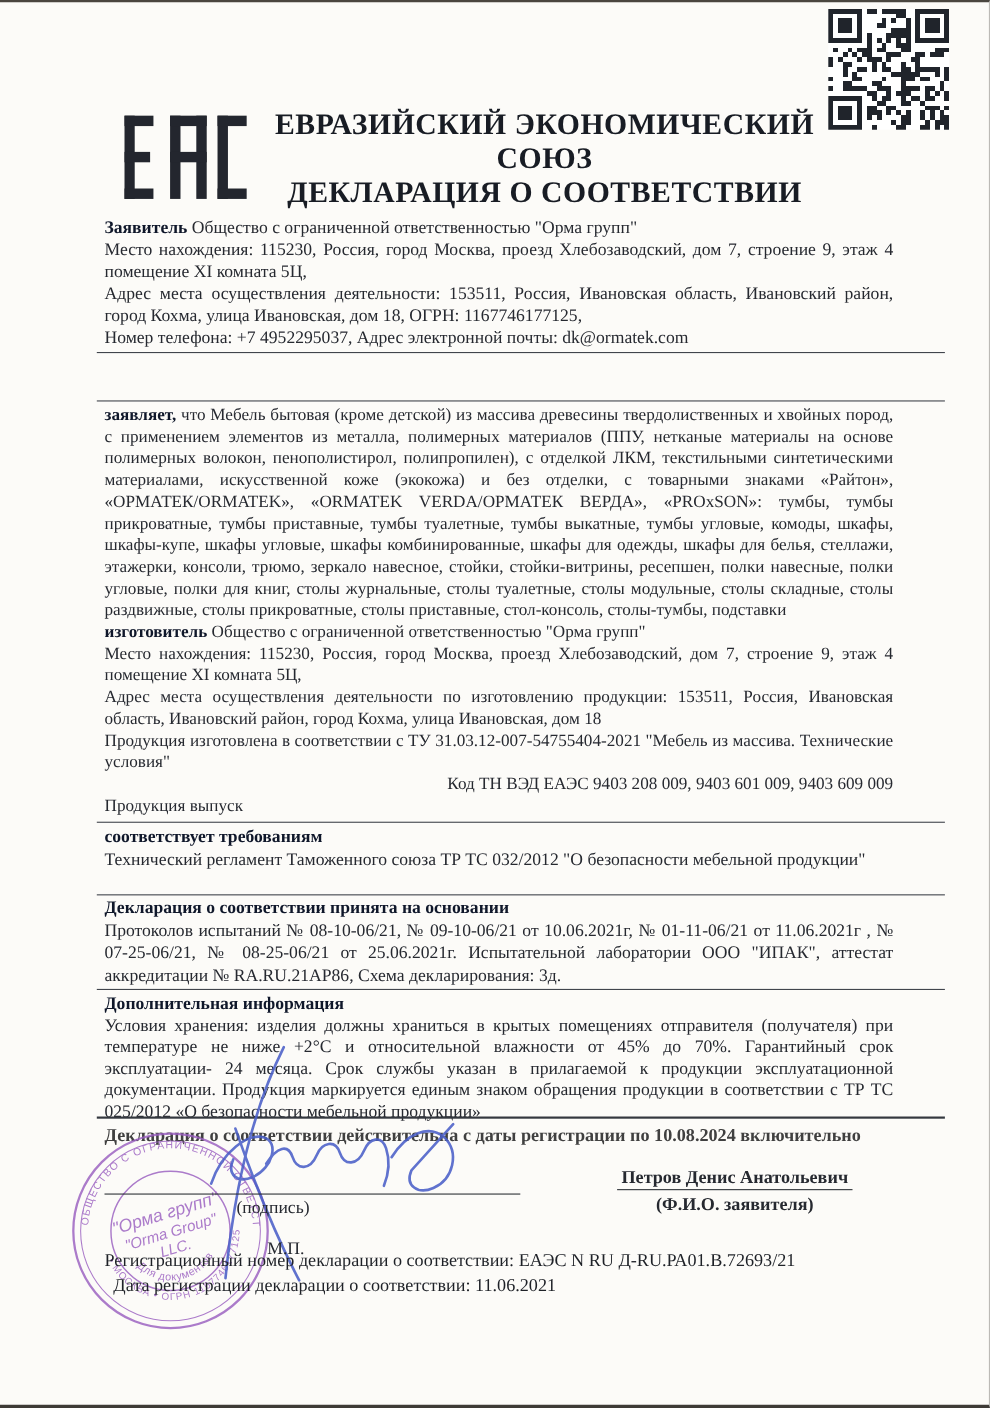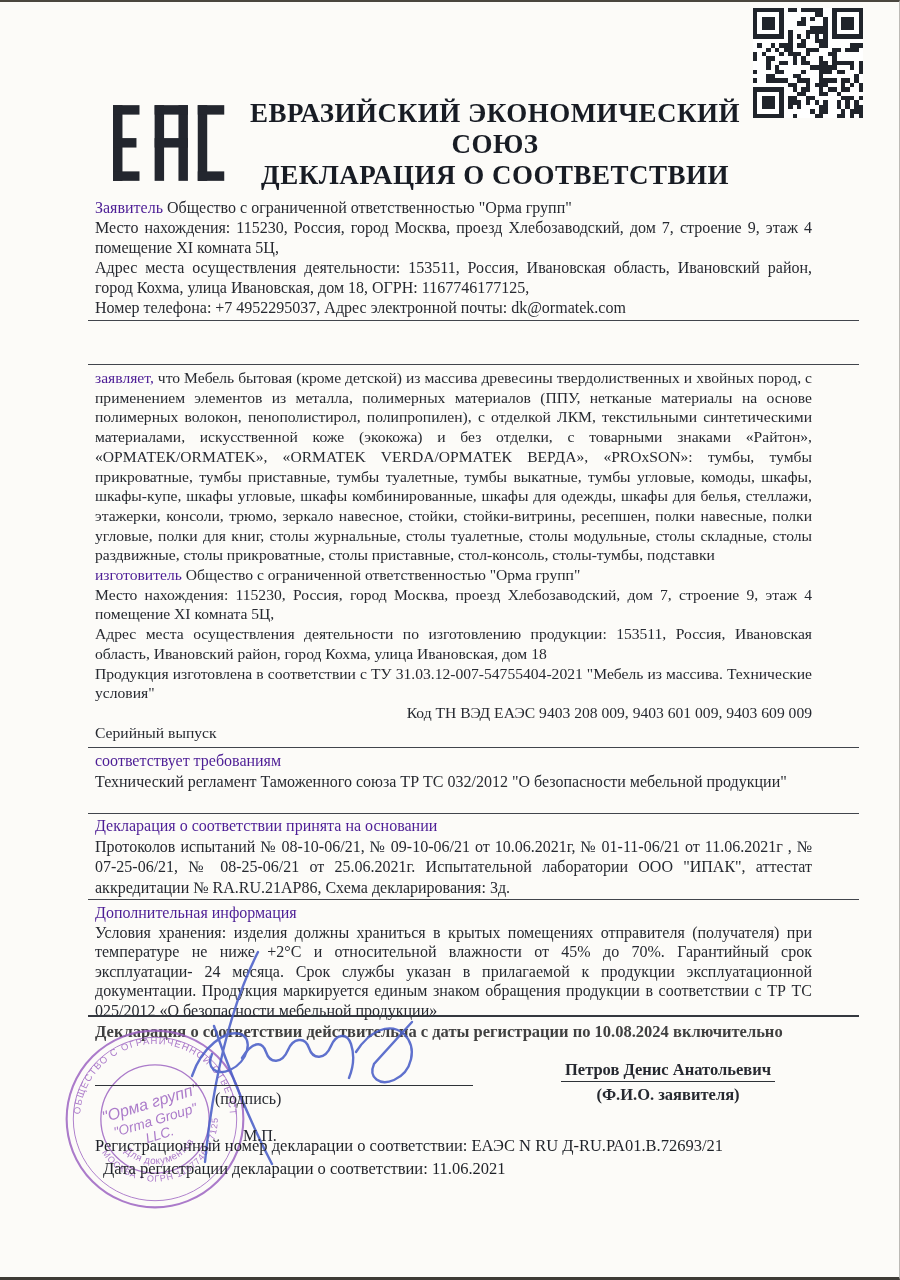--- a/index.html
+++ b/index.html
@@ -22,21 +22,21 @@
     position:absolute; left:228px; top:96px; width:534px;
     text-align:center; font-weight:bold; color:#181c24;
     font-size:27px; line-height:31px; letter-spacing:.5px;
   }
   .qr { position:absolute; left:753px; top:6px; width:110px; height:110px; }
   
   .sec { position:absolute; left:95px; width:717px; font-size:16px; line-height:20.5px; }
   .sec p { text-align:justify; }
   .rule { position:absolute; left:88px; right:40px; border-top:1.8px solid #41454c; }
   .rule-thick { border-top:2.6px solid #34383f; }
-  b.lbl { font-weight:normal; color:#4c1d95; }
+  b.lbl { font-weight:bold; color:#0f172a; }
   .tight { line-height:20px; }
   
   .validity { position:absolute; left:95px; top:1020px; width:760px;
               font-weight:bold; font-size:16.5px; color:#404040; }
   .stamp { position:absolute; left:60px; top:1022px; width:190px; height:190px; opacity:.82; }
   .pen   { position:absolute; left:150px; top:928px; width:330px; height:252px; pointer-events:none; }
   .sign-line { position:absolute; left:95px; top:1083px; width:378px; border-top:1.6px solid #2e3237; }
   .sign-caption { position:absolute; left:215px; top:1088px; font-size:16px; }
   .mp { position:absolute; left:243px; top:1125px; font-size:16px; }
   .fio-block { position:absolute; left:548px; top:1058px; width:240px; text-align:center; font-size:16.5px;font-weight:bold; }
@@ -384,21 +384,21 @@
 
   <div class="sec" style="top:366px; font-size:15.6px; line-height:19.7px">
     <p><b class="lbl">заявляет,</b>
        <span>что Мебель бытовая (кроме детской) из массива древесины твердолиственных и хвойных пород, с применением элементов из металла, полимерных материалов (ППУ, нетканые материалы на основе полимерных волокон, пенополистирол, полипропилен), с отделкой ЛКМ, текстильными синтетическими материалами, искусственной коже (экокожа) и без отделки, с товарными знаками «Райтон», «ОРМАТЕК/ORMATEK», «ORMATEK VERDA/ОРМАТЕК ВЕРДА», «PROxSON»: тумбы, тумбы прикроватные, тумбы приставные, тумбы туалетные, тумбы выкатные, тумбы угловые, комоды, шкафы, шкафы-купе, шкафы угловые, шкафы комбинированные, шкафы для одежды, шкафы для белья, стеллажи, этажерки, консоли, трюмо, зеркало навесное, стойки, стойки-витрины, ресепшен, полки навесные, полки угловые, полки для книг, столы журнальные, столы туалетные, столы модульные, столы складные, столы раздвижные, столы прикроватные, столы приставные, стол-консоль, столы-тумбы, подставки</span></p>
     <p><b class="lbl">изготовитель</b>
        <span>Общество с ограниченной ответственностью "Орма групп"</span></p>
     <p>Место нахождения: 115230, Россия, город Москва, проезд Хлебозаводский, дом 7, строение 9, этаж 4 помещение XI комната 5Ц,</p>
     <p>Адрес места осуществления деятельности по изготовлению продукции: 153511, Россия, Ивановская область, Ивановский район, город Кохма, улица Ивановская, дом 18</p>
     <p>Продукция изготовлена в соответствии с ТУ 31.03.12-007-54755404-2021 "Мебель из массива. Технические условия"</p>
     <p style="text-align:right">Код ТН ВЭД ЕАЭС  9403 208 009, 9403 601 009, 9403 609 009</p>
-    <p style="text-align:left">Серийный выпуск</p>
+    <p style="text-align:left">Продукция выпуск</p>
   </div>
   <div class="rule" style="top:745px"></div>
 
   <div class="sec" style="top:749px">
     <p style="text-align:left"><b class="lbl">соответствует требованиям</b></p>
     <p>Технический регламент Таможенного союза ТР ТС 032/2012 "О безопасности мебельной продукции"</p>
   </div>
   <div class="rule" style="top:811px"></div>
 
   <div class="sec" style="top:814px">

